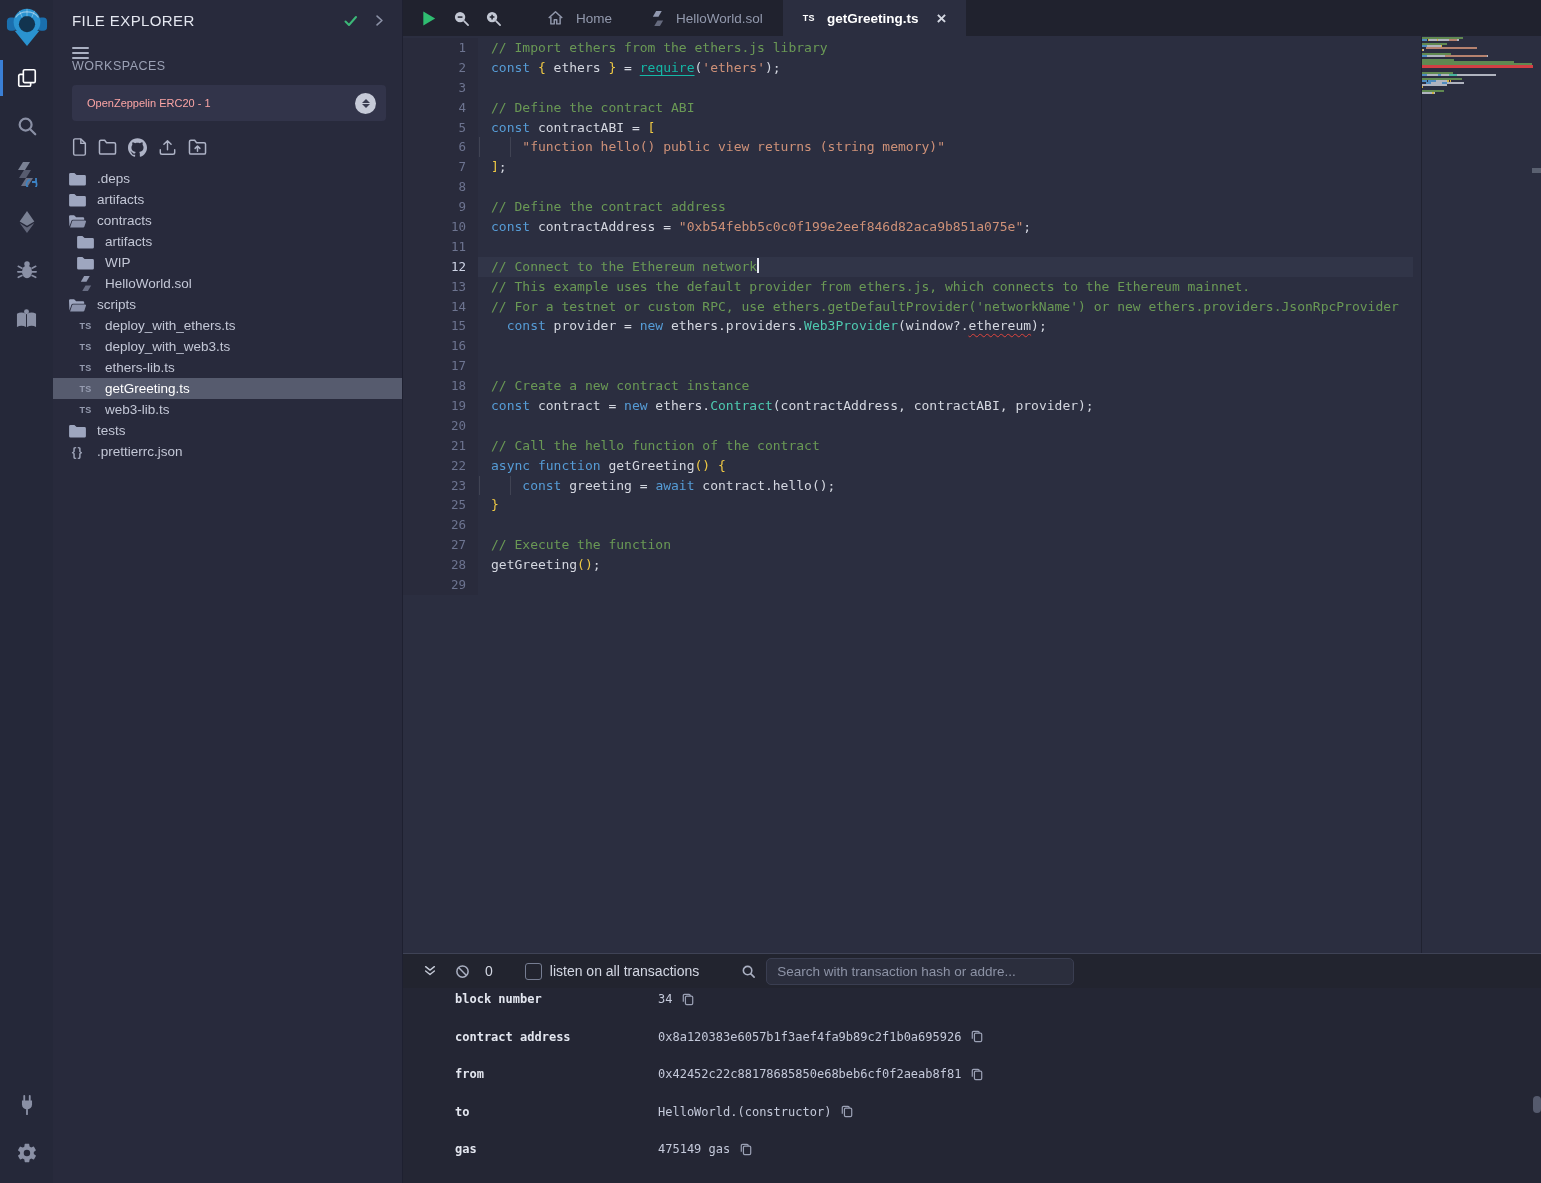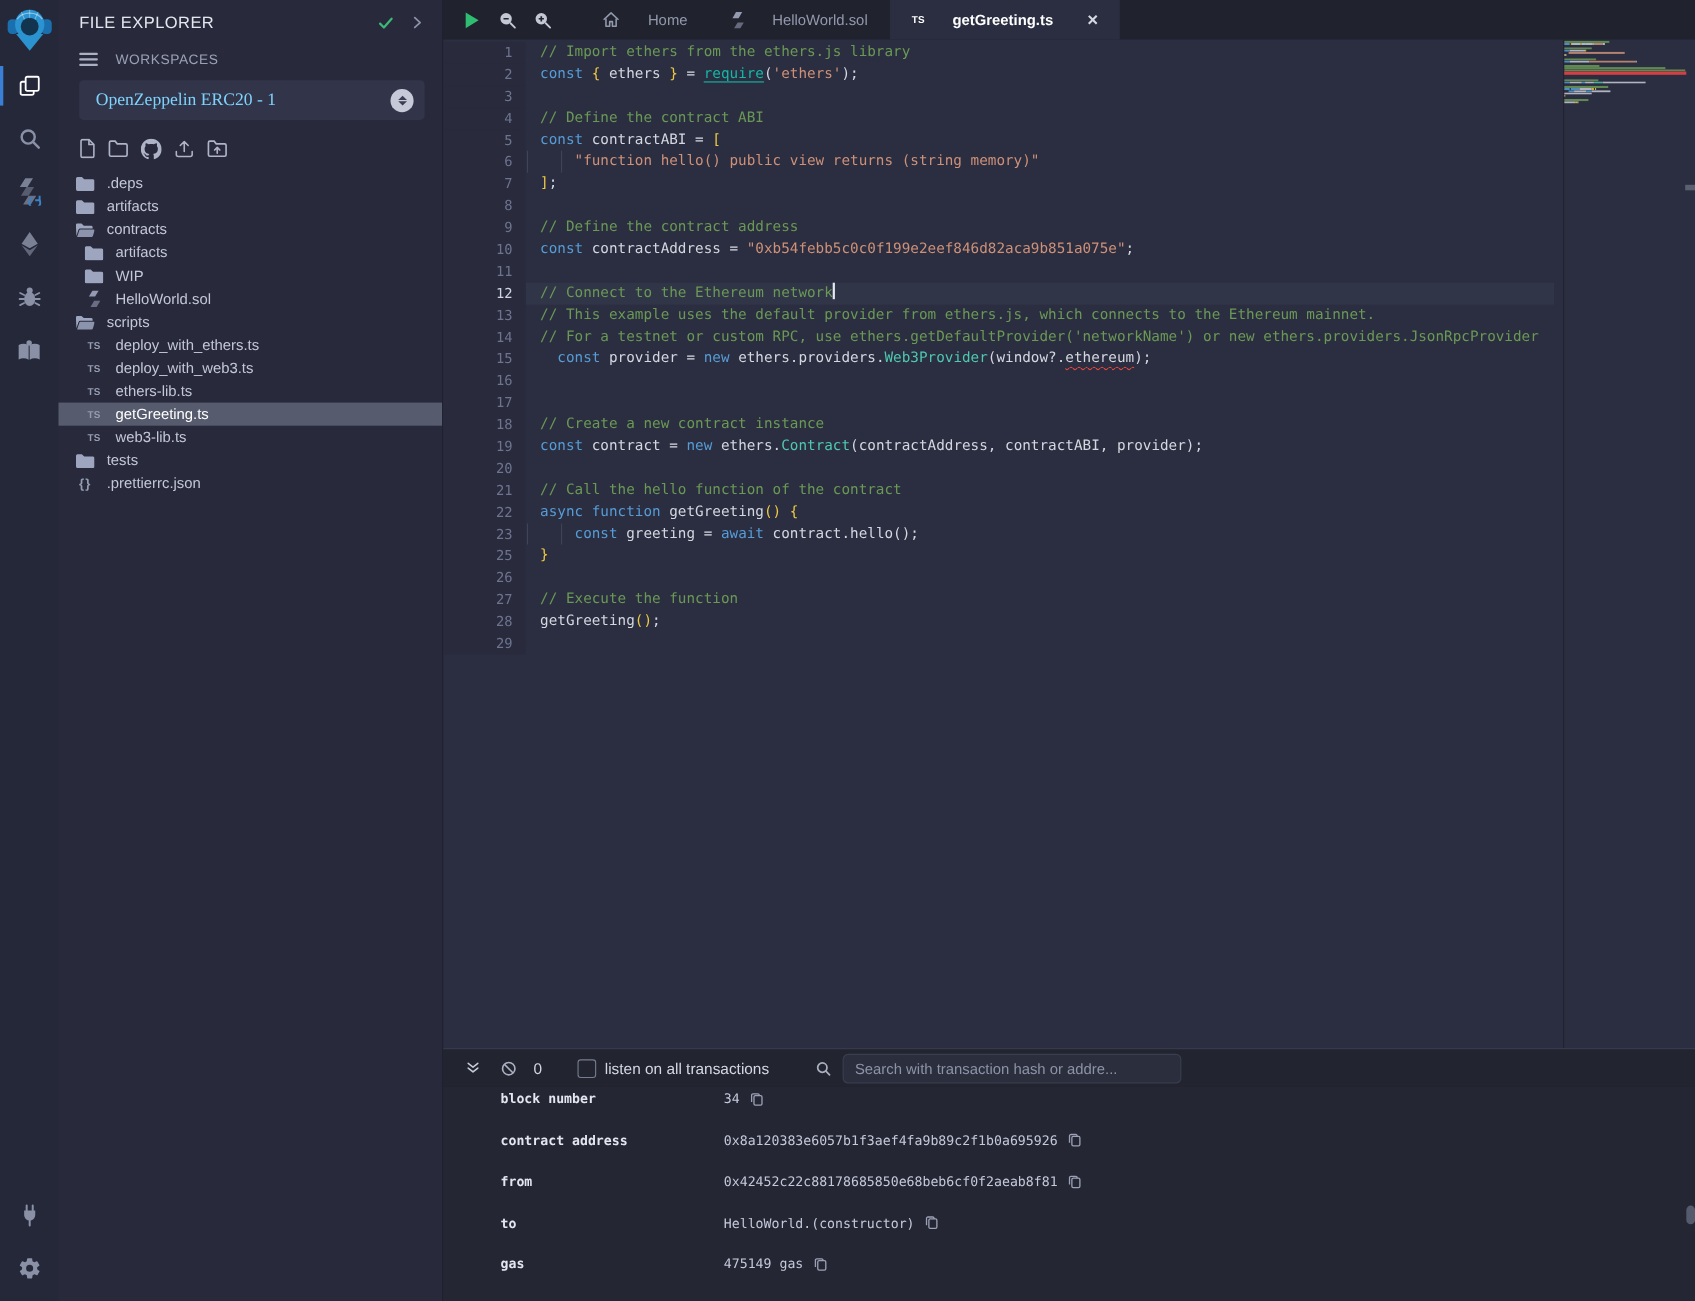--- a/index.html
+++ b/index.html
@@ -18,27 +18,27 @@
   .rail-item.active::before { content:""; position:absolute; left:0; top:6px; bottom:6px;
     width:3px; background:#3a7fd5; }
   .rail-item svg { display:block; }
 
   
   .panel { width:350px; background:#282a3c; flex:none; border-right:1px solid #1e2030;
     display:flex; flex-direction:column; color:#c3c7d6; }
   .panel-header { display:flex; align-items:center; padding:12px 16px 4px 19px; }
   .panel-title { font-size:15px; letter-spacing:.4px; color:#e4e7f0; font-weight:500; flex:1; }
   .panel-header .hicon { margin-left:14px; cursor:pointer; display:flex; }
-  .ws-row { display:flex; align-items:center; padding:14px 0 8px 19px; }
+  .ws-row { display:flex; align-items:flex-start; padding:14px 0 8px 19px;flex-direction:column; }
   .ws-row .burger { display:flex; flex-direction:column; gap:3px; margin-right:16px; cursor:pointer; }
   .ws-row .burger i { display:block; width:17px; height:2px; background:#aab0c2; border-radius:1px; }
   .ws-label { font-size:12.5px; color:#9aa0b4; letter-spacing:.5px; }
   .ws-select { margin:4px 16px 0 19px; height:36px; background:#32344a; border-radius:4px;
     display:flex; align-items:center; padding:0 10px 0 15px; cursor:pointer; }
-  .ws-select .ws-name { flex:1; font-size:16px; color:#7dd3fc; font-weight:500;font-family:Liberation Serif, serif; }
+  .ws-select .ws-name { flex:1; font-size:11px; color:#fca5a5; font-weight:500; }
   .ws-badge { width:21px; height:21px; border-radius:50%; background:#c6cad8; color:#3a3d52;
     display:flex; flex-direction:column; align-items:center; justify-content:center; gap:1px; }
   .ws-badge i { display:block; width:0; height:0; border-left:4px solid transparent; border-right:4px solid transparent; }
   .ws-badge i.up { border-bottom:4px solid #3a3d52; }
   .ws-badge i.dn { border-top:4px solid #3a3d52; }
   .fe-toolbar { display:flex; gap:11px; padding:17px 0 8px 19px; color:#aeb3c6; }
   .fe-toolbar .tool { cursor:pointer; display:flex; }
   .tree { flex:1; overflow:hidden; padding-top:3px; font-size:13.5px;text-align:center; }
   .trow { height:21px; display:flex; align-items:center; cursor:pointer; color:#c3c7d6; }
   .trow.sel { background:#565b6e; color:#ffffff; }
@@ -49,21 +49,21 @@
 
   
   .main { flex:1; display:flex; flex-direction:column; min-width:0; }
 
   
   .tabbar { height:36px; background:#20222e; display:flex; align-items:stretch; flex:none; }
   .edtools { display:flex; align-items:center; gap:0; }
   .edtool { width:32px; display:flex; align-items:center; justify-content:center; cursor:pointer; color:#c3c8d4; }
   .edtool.play { margin-left:10px; color:#2fbd71; }
   .tab { display:flex; align-items:center; padding:0 20px; font-size:13.5px; color:#9299ad;
-    cursor:pointer; gap:25px; }
+    cursor:pointer; gap:12px; }
   .tab .ts-badge { font-size:9px; font-weight:700; letter-spacing:.3px; }
   .tab.active { background:#2b2e40; color:#ffffff; font-weight:600; }
   .tab .close { font-size:17px; color:#d4d8e2; margin-left:6px; line-height:1; cursor:pointer; }
 
   
   .editor { flex:1; position:relative; background:#2b2e40; overflow:hidden; }
   .code { position:absolute; left:0; top:0; bottom:0; right:128px; overflow:hidden; padding-top:2px;
     font-family:"DejaVu Sans Mono","Liberation Mono",monospace; font-size:13px; }
   .crow { display:flex; height:19.9px; line-height:19.9px; white-space:pre; }
   .crow .ln { width:75px; flex:none; text-align:right; padding-right:12px; color:#6d7490;

